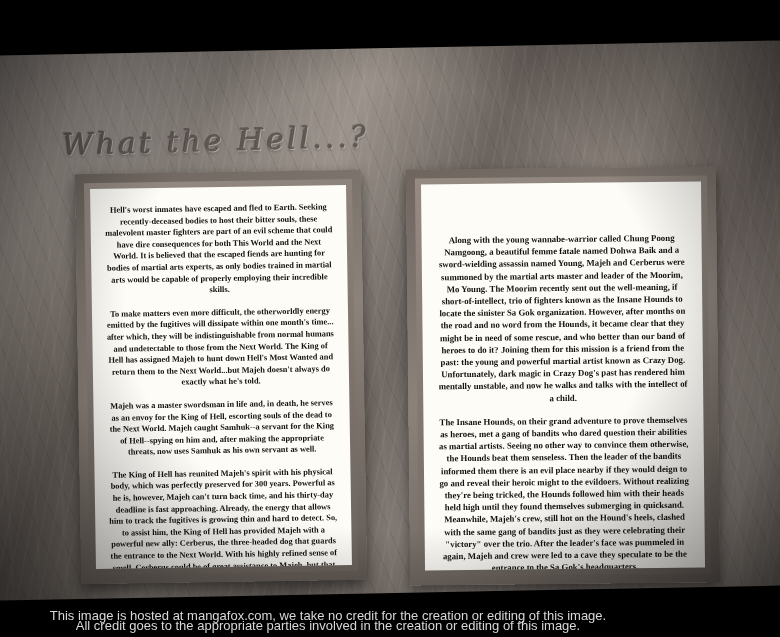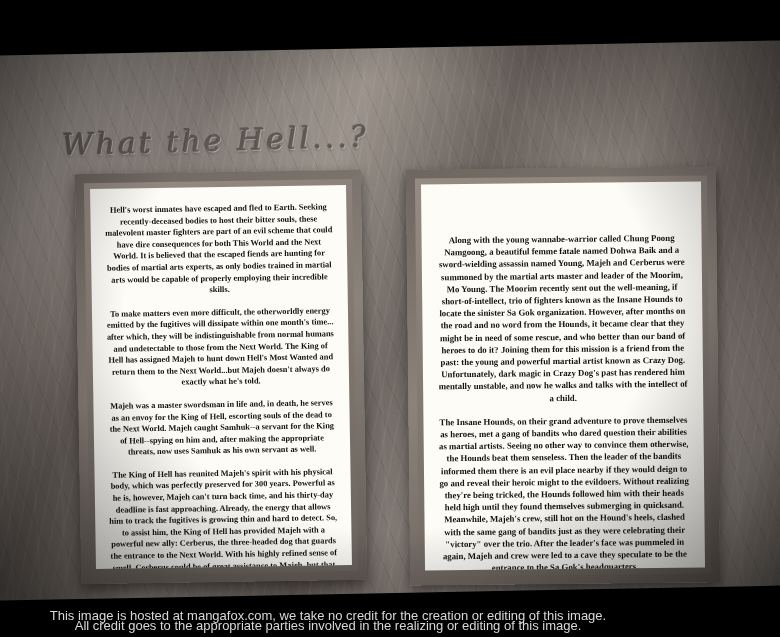--- a/index.html
+++ b/index.html
@@ -175,16 +175,16 @@
         <p class="para">The Insane Hounds, on their grand adventure to prove themselves as heroes, met a gang of bandits who dared question their abilities as martial artists. Seeing no other way to convince them otherwise, the Hounds beat them senseless. Then the leader of the bandits informed them there is an evil place nearby if they would deign to go and reveal their heroic might to the evildoers. Without realizing they're being tricked, the Hounds followed him with their heads held high until they found themselves submerging in quicksand. Meanwhile, Majeh's crew, still hot on the Hound's heels, clashed with the same gang of bandits just as they were celebrating their "victory" over the trio. After the leader's face was pummeled in again, Majeh and crew were led to a cave they speculate to be the entrance to the Sa Gok's headquarters.</p>
 
       </div>
     </div>
   </div>
 
   <div class="vignette"></div>
 
   <div class="footer">
     <div>This image is hosted at mangafox.com, we take no credit for the creation or editing of this image.</div>
-    <div>All credit goes to the appropriate parties involved in the realizing or editing of this image.</div>
+    <div>All credit goes to the appropriate parties involved in the creation or editing of this image.</div>
   </div>
 
 </div>
 
 </body></html>

